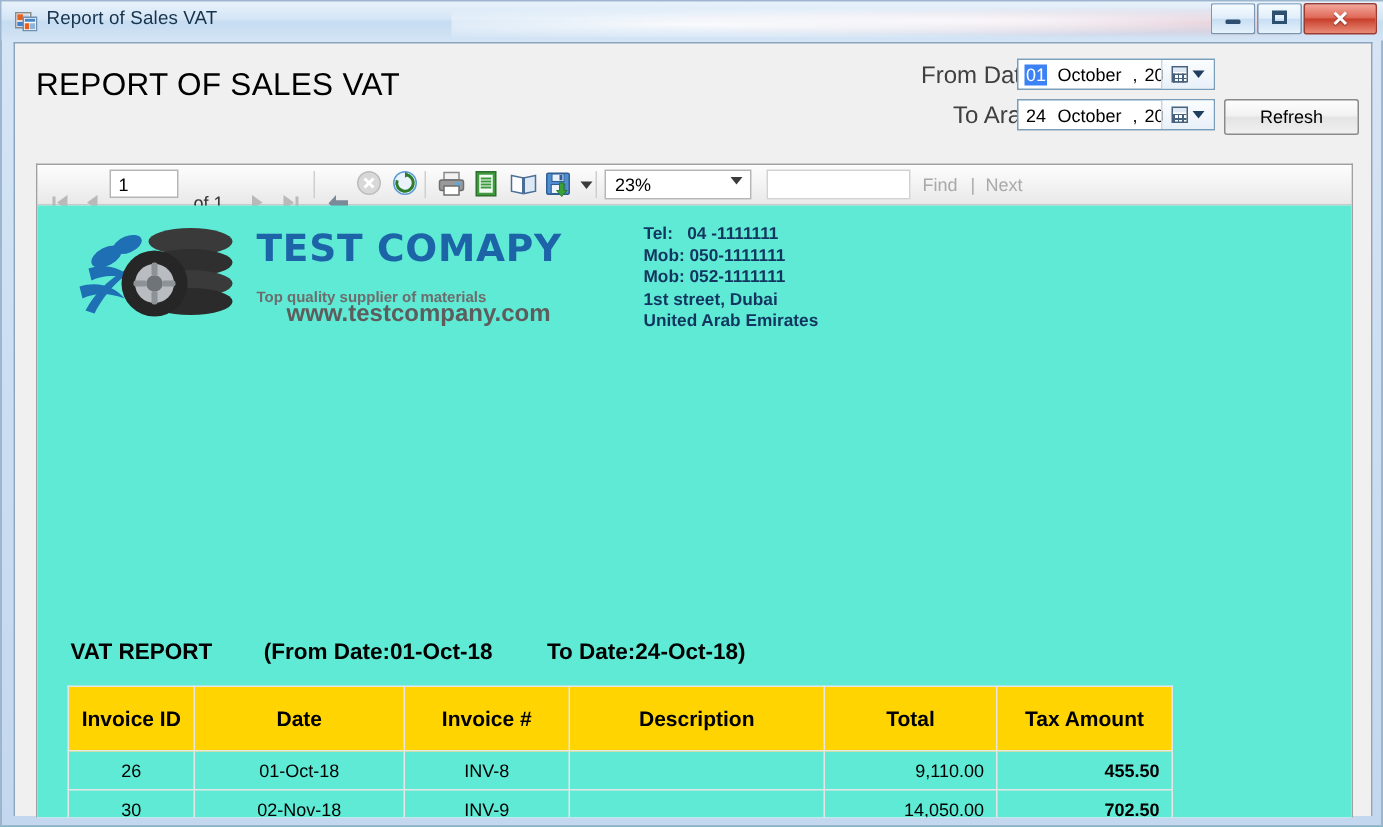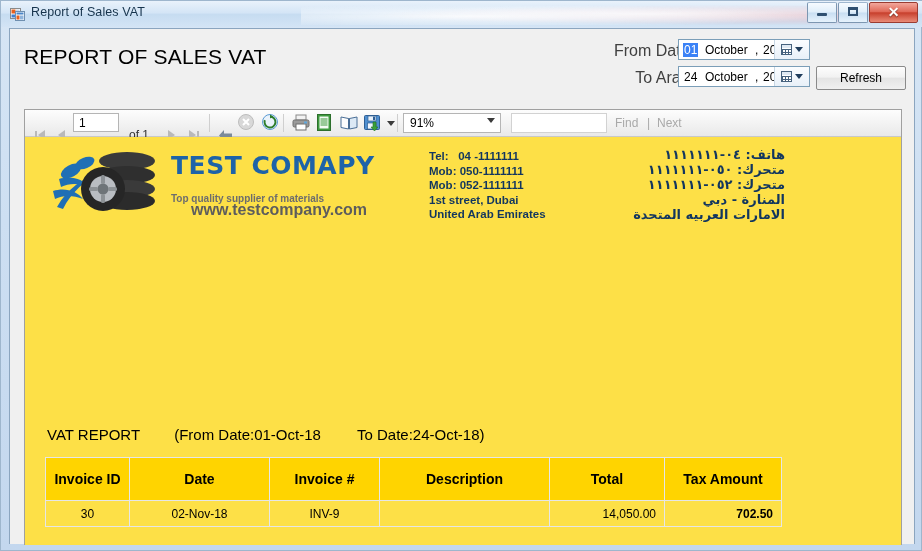--- a/index.html
+++ b/index.html
@@ -178,21 +178,21 @@
   }
   .find-box {
     position: absolute; top: 3px; left: 486px; width: 96px; height: 20px;
     border: 1px solid #d2d2d2; background: #fff; box-sizing: border-box;
   }
   .find-link { position: absolute; top: 6px; font-size: 12px; color: #a9a9a9; }
 
   
   .report {
     position: absolute; left: 0; top: 27px; right: 0; bottom: 0;
-    background: #fde047;
+    background: #5eead4;
     overflow: hidden;
   }
   .logo-wrap { position: absolute; left: 24px; top: 8px; width: 350px; height: 76px; }
   .logo-text {
     position: absolute; left: 122px; top: 6px;
     font-size: 25px; font-weight: bold; color: #1d63a8;
     letter-spacing: .5px; white-space: nowrap;
     font-family: "DejaVu Sans", sans-serif;
   }
   .logo-tag {
@@ -213,21 +213,21 @@
   .contact-ar {
     position: absolute; left: 560px; top: 10px; width: 200px;
     font-size: 13px; font-weight: bold; color: #12365f;
     line-height: 15px; text-align: right; direction: rtl;
     font-family: "DejaVu Sans", sans-serif;
   }
   .trn {
     position: absolute; left: 582px; top: 258px;
     font-size: 14px; font-weight: bold; color: #000; white-space: nowrap;
   }
-  .vat-head { position: absolute; left: 22px; top: 289px; font-size: 15px; font-weight: normal; color: #000; white-space: nowrap; }
+  .vat-head { position: absolute; left: 22px; top: 289px; font-size: 15px; font-weight: bold; color: #000; white-space: nowrap; }
   .vat-head .sp1 { display: inline-block; width: 26px; }
   .vat-head .sp2 { display: inline-block; width: 28px; }
 
   table.grid {
     position: absolute; left: 20px; top: 320px;
     width: 736px; border-collapse: collapse;
     table-layout: fixed;
   }
   table.grid th {
     background: #ffd400;
@@ -380,21 +380,21 @@
             <rect x="1.5" y="2.5" width="15" height="14" rx="1" fill="#4f8fd0" stroke="#2f5f94"></rect>
             <rect x="5" y="3" width="8" height="5" fill="#e8f1fa" stroke="#2f5f94" stroke-width="0.7"></rect>
             <rect x="10" y="3.6" width="2" height="3.6" fill="#2f5f94"></rect>
             <rect x="4.5" y="10" width="9" height="6" fill="#eef5fc" stroke="#2f5f94" stroke-width="0.7"></rect>
             <path d="M10 9 L10 14 L8 14 L11.5 18 L15 14 L13 14 L13 9 Z" fill="#3aa03a" stroke="#227722" stroke-width="0.6"></path>
           </svg>
           <span class="tri-down" style="position:absolute; left:24px; top:8px; border-top-color:#3b3b3b"></span>
         </div>
         <div class="sep" style="left:372px"></div>
 
-        <div class="zoom-box">91%</div>
+        <div class="zoom-box">23%</div>
         <span class="zoom-arrow" style="left:462px"></span>
 
         <div class="find-box" title=""></div>
         <div class="find-link" style="left:590px">Find</div>
         <div class="find-link" style="left:622px">|</div>
         <div class="find-link" style="left:632px">Next</div>
       </div>
 
       <div class="report">
 
@@ -426,25 +426,20 @@
           <div class="logo-text">TEST COMAPY</div>
           <div class="logo-tag">Top quality supplier of materials</div>
           <div class="logo-url">www.testcompany.com</div>
         </div>
 
         <div class="contact-en" style="white-space: pre;">Tel:   04 -1111111
 Mob: 050-1111111
 Mob: 052-1111111
 1st street, Dubai
 United Arab Emirates</div>
-        <div class="contact-ar" style="white-space: pre;">هاتف: ٠٤-١١١١١١١
-متحرك: ٠٥٠-١١١١١١١
-متحرك: ٠٥٢-١١١١١١١
-المنارة - دبي
-الامارات العربيه المتحدة</div>
 
 
         <div class="vat-head">
           <span>VAT REPORT</span>
           <span class="sp1"></span>
           <span>(From Date:01-Oct-18</span>
           <span class="sp2"></span>
           <span>To Date:24-Oct-18)</span>
         </div>
 
@@ -462,20 +457,28 @@
               <th class="c-center">Invoice ID</th>
               <th class="c-center">Date</th>
               <th class="c-center">Invoice #</th>
               <th class="c-center">Description</th>
               <th>Total</th>
               <th>Tax Amount</th>
             </tr>
           </thead>
           <tbody>
             <tr>
+              <td class="c-center">26</td>
+              <td class="c-center">01-Oct-18</td>
+              <td class="c-center">INV-8</td>
+              <td></td>
+              <td class="c-right">9,110.00</td>
+              <td class="c-right bold">455.50</td>
+            </tr>
+            <tr>
               <td class="c-center">30</td>
               <td class="c-center">02-Nov-18</td>
               <td class="c-center">INV-9</td>
               <td></td>
               <td class="c-right">14,050.00</td>
               <td class="c-right bold">702.50</td>
             </tr>
 
           </tbody>
         </table>

